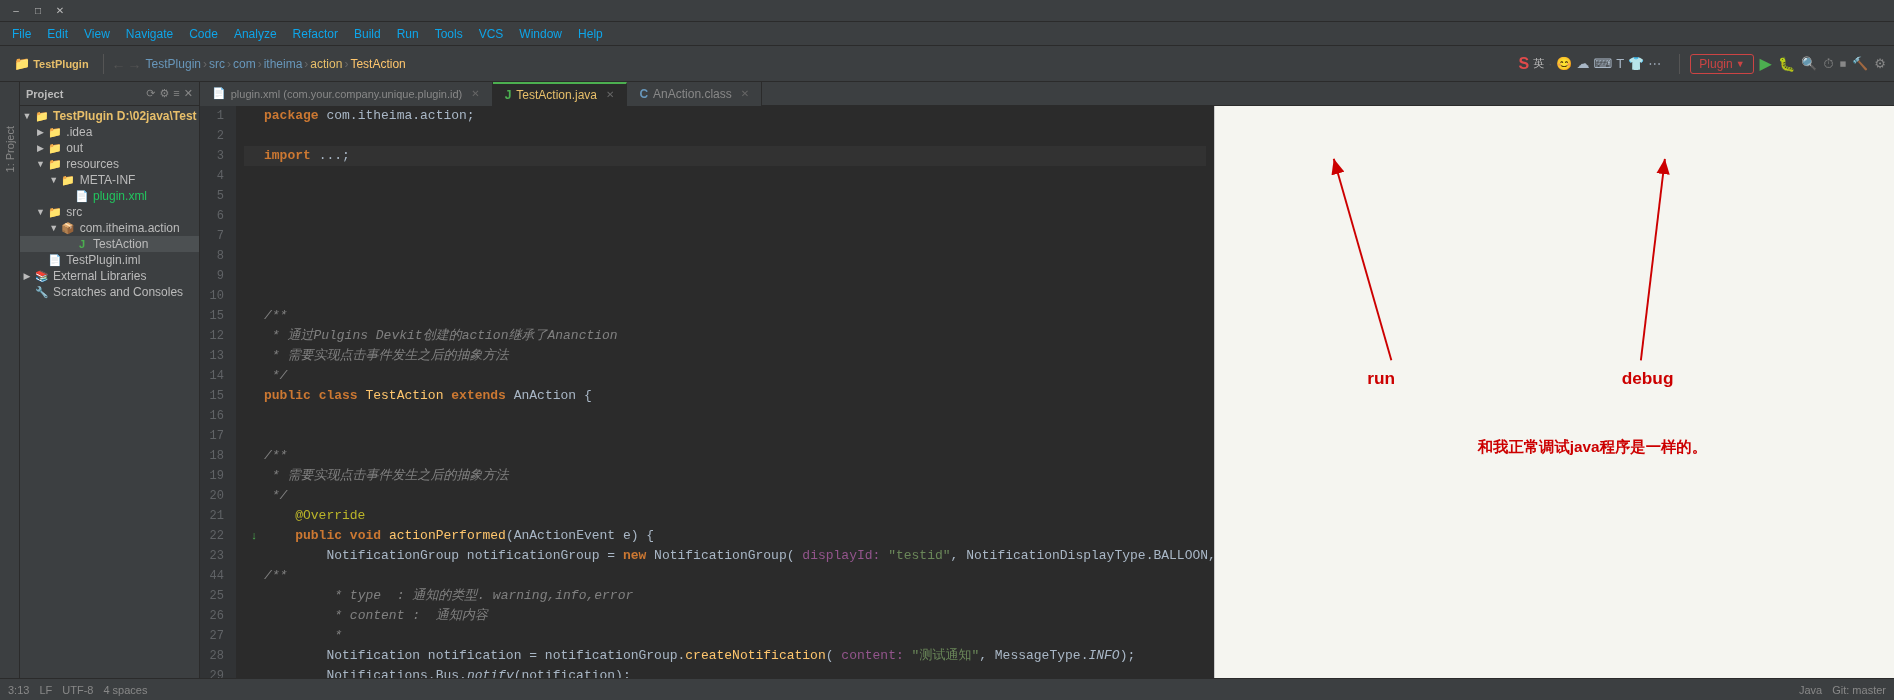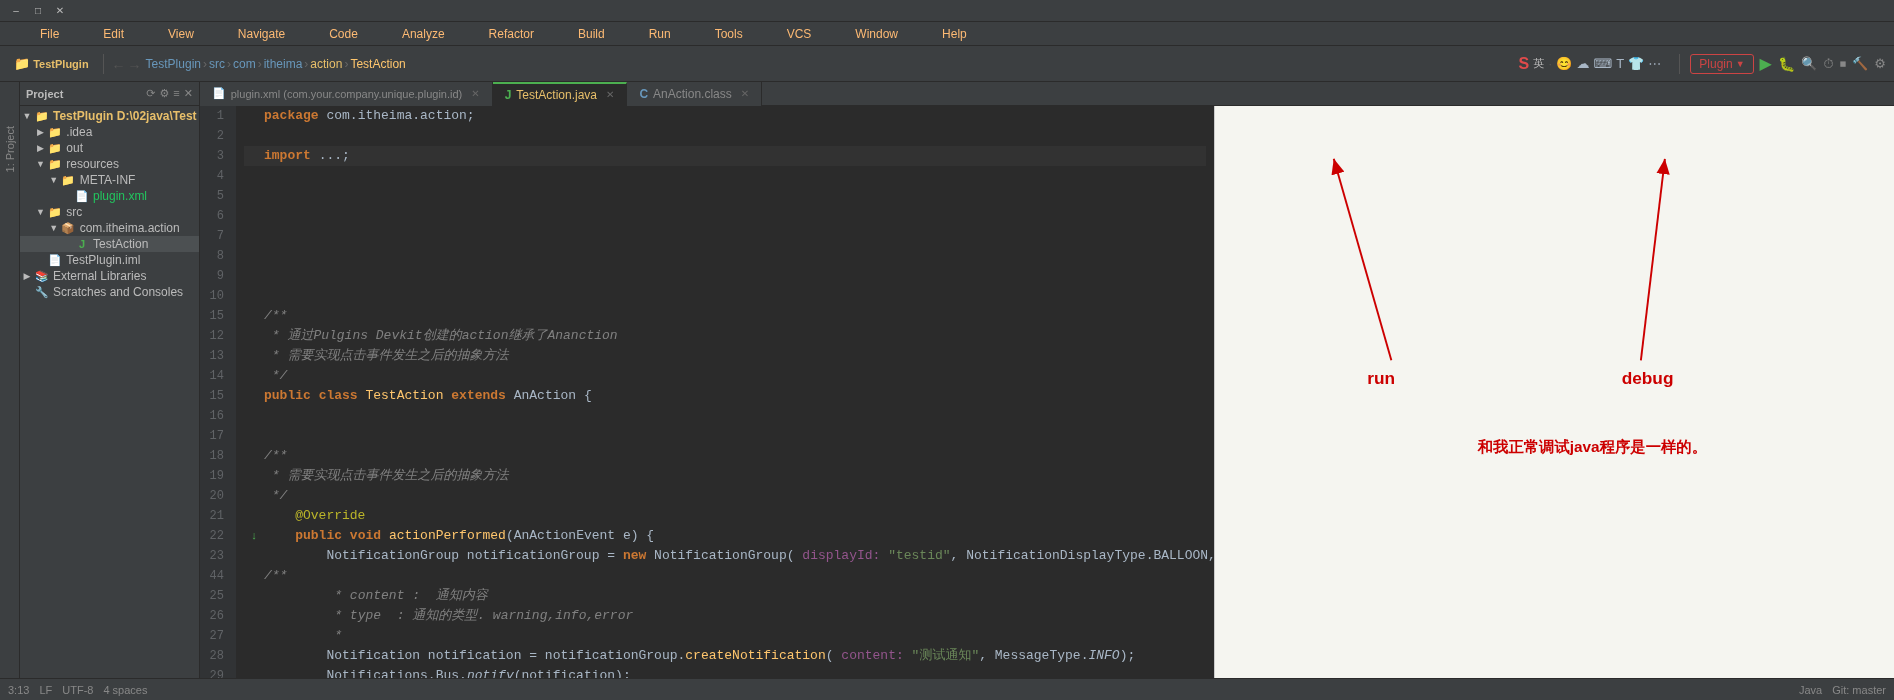--- a/index.html
+++ b/index.html
@@ -26,22 +26,21 @@
       background: #3c3f41;
       display: flex;
       align-items: center;
       padding: 0 4px;
       border-bottom: 1px solid #2b2b2b;
       font-size: 12px;
     }
     .menu-item {
       padding: 2px 8px;
       cursor: pointer;
-      color: #fdba74;
-      margin-left: 28px;
+      color: #0ea5e9;
     }
 
     
     #toolbar {
       height: 36px;
       background: #3c3f41;
       display: flex;
       align-items: center;
       padding: 0 8px;
       border-bottom: 1px solid #2b2b2b;
@@ -520,22 +519,22 @@
               <div class="code-line"><span class="gutter-icon"></span><span><span class="kw">public</span> <span class="kw">class</span> <span style="color:#ffc66d;">TestAction</span> <span class="kw">extends</span> <span style="color:#a9b7c6;">AnAction</span> <span>{</span></span></div>
               <div class="code-line"><span class="gutter-icon"></span><span><span>&nbsp;</span></span></div>
               <div class="code-line"><span class="gutter-icon"></span><span><span>&nbsp;</span></span></div>
               <div class="code-line"><span class="gutter-icon"></span><span><span class="com">/**</span></span></div>
               <div class="code-line"><span class="gutter-icon"></span><span><span class="com"> * 需要实现点击事件发生之后的抽象方法</span></span></div>
               <div class="code-line"><span class="gutter-icon"></span><span><span class="com"> */</span></span></div>
               <div class="code-line"><span class="gutter-icon"></span><span><span class="ann">    @Override</span></span></div>
               <div class="code-line"><span class="gutter-icon"><span style="color:#4caf50;font-size:11px;">↓</span></span><span><span>    </span><span class="kw">public</span> <span class="kw">void</span> <span class="method">actionPerformed</span><span>(</span><span style="color:#a9b7c6;margin-top:16px;">AnActionEvent</span> <span style="color:#a9b7c6;">e</span><span>) {</span></span></div>
               <div class="code-line"><span class="gutter-icon"></span><span><span>        </span><span style="color:#a9b7c6;">NotificationGroup notificationGroup</span><span> = </span><span class="kw">new</span><span> </span><span style="color:#a9b7c6;">NotificationGroup</span><span>( </span><span class="param-name">displayId:</span><span> </span><span class="str">"testid"</span><span>, </span><span style="color:#a9b7c6;">NotificationDisplayType</span><span>.</span><span style="color:#a9b7c6;">BALLOON</span><span>,  </span></span></div>
               <div class="code-line"><span class="gutter-icon"></span><span><span class="com">/**</span></span></div>
+              <div class="code-line"><span class="gutter-icon"></span><span><span>        </span><span class="com"> * type  : 通知的类型. warning,info,error</span></span></div>
               <div class="code-line"><span class="gutter-icon"></span><span><span>        </span><span class="com"> * content :  通知内容</span></span></div>
-              <div class="code-line"><span class="gutter-icon"></span><span><span>        </span><span class="com"> * type  : 通知的类型. warning,info,error</span></span></div>
               <div class="code-line"><span class="gutter-icon"></span><span><span class="com">         *</span></span></div>
               <div class="code-line"><span class="gutter-icon"></span><span><span>        </span><span style="color:#a9b7c6;">Notification notification</span><span> = notificationGroup.</span><span class="method">createNotification</span><span>( </span><span class="param-name">content:</span><span> </span><span class="str">"测试通知"</span><span>, </span><span style="color:#a9b7c6;">MessageType</span><span>.</span><span style="color:#a9b7c6;font-style:italic;">INFO</span><span>);</span></span></div>
               <div class="code-line"><span class="gutter-icon"></span><span><span>        </span><span style="color:#a9b7c6;">Notifications</span><span>.</span><span style="color:#a9b7c6;">Bus</span><span>.</span><span style="color:#a9b7c6;font-style:italic;">notify</span><span>(notification);</span></span></div>
             </div>
         </div>
       </div>
 
       <div id="annotation-area" style="width:680px;background:#f5f5f0;position:relative;flex-shrink:0;">
         <svg id="annotations-svg" viewBox="0 0 680 596" preserveAspectRatio="xMidYMid meet">
 

